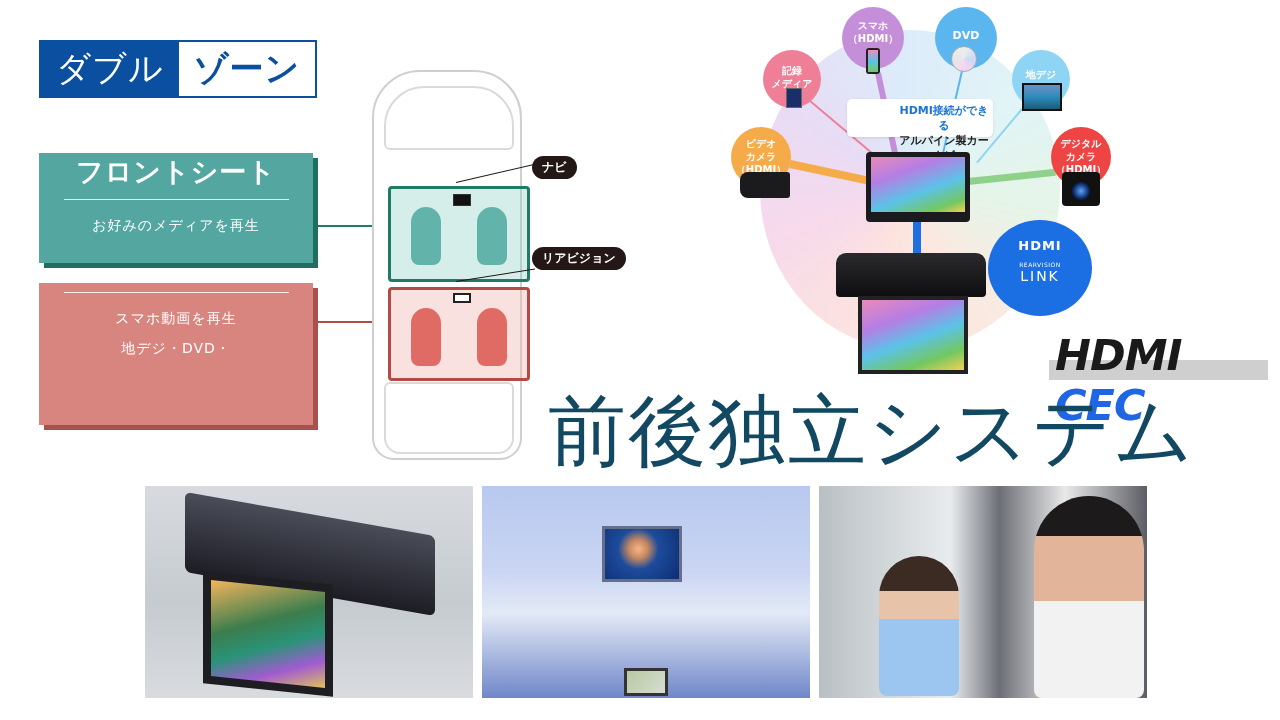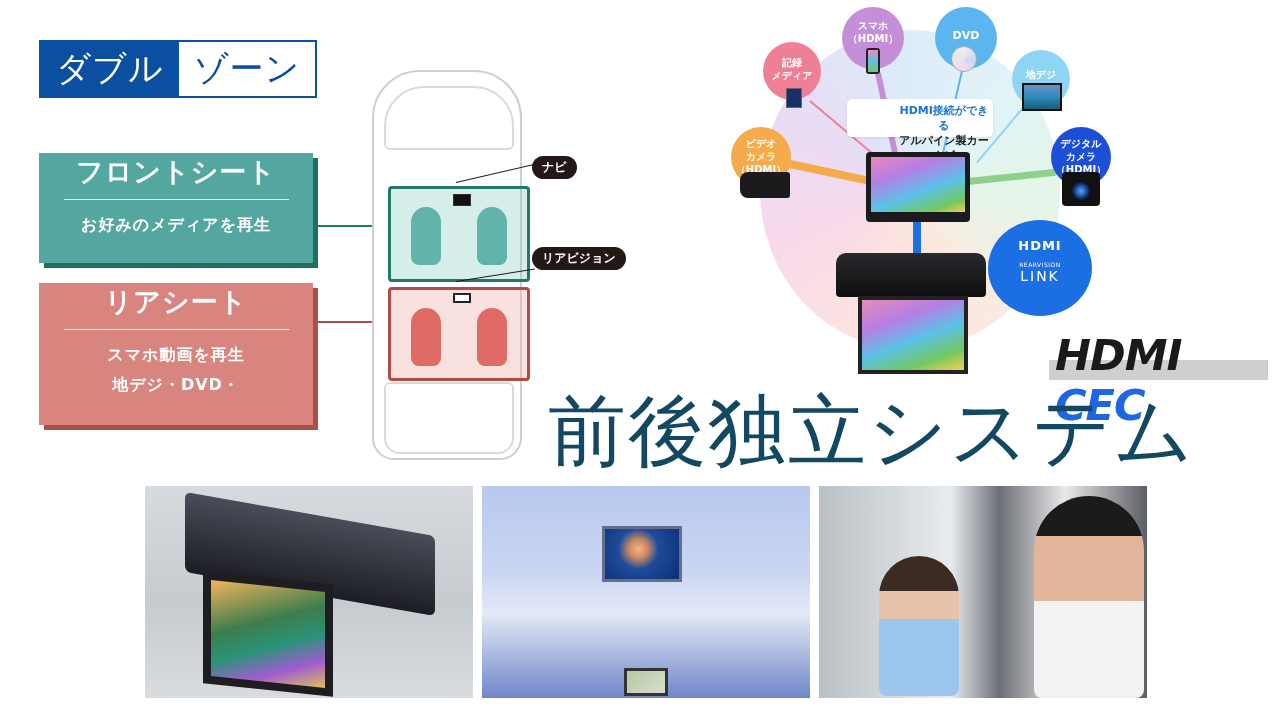--- a/index.html
+++ b/index.html
@@ -2,29 +2,29 @@
 <html><head>
 <meta charset="utf-8">
 <style>
   * { box-sizing: border-box; margin: 0; padding: 0; }
   html, body { width: 1280px; height: 720px; background: #ffffff; overflow: hidden; }
   body { position: relative; font-family: "DejaVu Sans", "Liberation Sans", sans-serif; }
 
   
   .dz-logo { position: absolute; left: 39px; top: 40px; width: 278px; height: 58px; border: 2px solid #0a4fa0; display: flex; }
   .dz-left { background: #0a4fa0; color: #fff; width: 138px; display: flex; align-items: center; justify-content: center; font-weight: normal; font-size: 34px; letter-spacing: 1px; }
-  .dz-right { background: #fff; color: #0a4fa0; flex: 1; display: flex; align-items: center; justify-content: center; font-weight: normal; font-size: 34px; letter-spacing: 1px; }
+  .dz-right { background: #fff; color: #0a4fa0; flex: 1; display: flex; align-items: center; justify-content: center; font-weight: bold; font-size: 34px; letter-spacing: 1px; }
 
   
   .seat-box { position: absolute; left: 39px; width: 274px; color: #fff; text-align: center; box-shadow: 5px 5px 0 rgba(0,0,0,0.25); }
   .seat-box.front { top: 153px; height: 110px; background: #54a6a0; box-shadow: 5px 5px 0 #1f6e60; }
   .seat-box.rear { top: 283px; height: 142px; background: #d8857f; box-shadow: 5px 5px 0 #a9514c; }
   .seat-title { font-size: 27px; font-weight: bold; padding-top: 1px; letter-spacing: 1px; }
   .seat-rule { width: 225px; height: 1px; background: rgba(255,255,255,0.85); margin: 9px auto 10px; }
-  .seat-sub { font-size: 16px; font-weight: bold; line-height: 30px; letter-spacing: 1px; }
+  .seat-sub { font-size: 14px; font-weight: normal; line-height: 30px; letter-spacing: 1px; }
   .connector { position: absolute; height: 2px; }
   .connector.front { left: 318px; top: 225px; width: 56px; background: #1f7a68; }
   .connector.rear { left: 318px; top: 321px; width: 56px; background: #b24a45; }
 
   
   .car { position: absolute; left: 360px; top: 62px; width: 270px; height: 400px; }
   .car-body { position: absolute; left: 12px; top: 8px; width: 150px; height: 390px; border: 2px solid #cfcfcf; border-radius: 48px 48px 22px 22px; background: #fff; }
   .car-body::before { content: ""; position: absolute; left: 10px; top: 14px; width: 126px; height: 60px; border: 2px solid #dadada; border-radius: 40px 40px 6px 6px; }
   .car-body::after { content: ""; position: absolute; left: 10px; top: 310px; width: 126px; height: 68px; border: 2px solid #dadada; border-radius: 6px 6px 16px 16px; }
   .zone { position: absolute; left: 14px; width: 142px; border-radius: 4px; }
@@ -38,26 +38,26 @@
   .screen-rear { position: absolute; left: 62px; top: 3px; width: 18px; height: 10px; border: 2px solid #222; background: #fff; }
   .callout { position: absolute; background: #231815; color: #fff; font-size: 12px; font-weight: bold; border-radius: 12px; padding: 3px 10px; white-space: nowrap; }
   .callout.navi { left: 172px; top: 94px; }
   .callout.rearvision { left: 172px; top: 185px; }
   .callout-line { position: absolute; height: 1px; background: #231815; transform-origin: left center; }
 
   
   .wheel { position: absolute; left: 760px; top: 30px; width: 300px; height: 320px; border-radius: 50%;
     background: conic-gradient(from 200deg, #fbdcd7, #f5d0e6, #e2d3f2, #d4e6f8, #d9f1f5, #dff2e2, #f9e4d9, #fbdcd7); opacity: 0.8; }
   .bubble { position: absolute; border-radius: 50%; color: #fff; font-size: 10px; font-weight: bold; text-align: center; line-height: 13px; display: flex; flex-direction: column; align-items: center; justify-content: flex-start; padding-top: 14px; }
-  .bubble.record { left: 763px; top: 42px; width: 58px; height: 58px; background: #ef7f97; }
+  .bubble.record { left: 763px; top: 50px; width: 58px; height: 58px; background: #ef7f97; }
   .bubble.phone { left: 842px; top: 7px; width: 62px; height: 62px; background: #c58ed9; padding-top: 12px; }
   .bubble.dvd { left: 935px; top: 7px; width: 62px; height: 62px; background: #5bb6ef; padding-top: 22px; font-size: 11px; }
   .bubble.tv { left: 1012px; top: 50px; width: 58px; height: 58px; background: #8dd4f5; padding-top: 18px; }
   .bubble.video { left: 731px; top: 127px; width: 60px; height: 60px; background: #f6ab4b; padding-top: 10px; }
-  .bubble.dcam { left: 1051px; top: 127px; width: 60px; height: 60px; background: #1d4ed8; padding-top: 10px; }
+  .bubble.dcam { left: 1051px; top: 127px; width: 60px; height: 60px; background: #ef4444; padding-top: 10px; }
   .spoke { position: absolute; transform-origin: left center; }
   .nav-unit { position: absolute; left: 866px; top: 152px; width: 104px; height: 70px; background: #1b1b1f; border-radius: 4px; padding: 5px 5px 10px; }
   .nav-unit .lcd { width: 100%; height: 100%; background: linear-gradient(160deg, #e98ab9 0%, #b57ee4 30%, #5cc2e8 60%, #73c860 85%, #f3d056 100%); }
   .nav-label { position: absolute; left: 847px; top: 99px; width: 146px; height: 38px; background: #fff; border-radius: 5px; text-align: center; font-size: 11px; font-weight: bold; padding-top: 4px; line-height: 15px; box-shadow: 0 1px 3px rgba(0,0,0,0.1); padding-left: 48px; }
   .nav-label .l1 { color: #1a73d6; } .nav-label .l2 { color: #222; }
   .drop-link { position: absolute; left: 913px; top: 222px; width: 8px; height: 36px; background: #1f6fe0; }
   .roof-unit { position: absolute; left: 836px; top: 253px; width: 150px; height: 44px; background: linear-gradient(#2a2a2e, #0e0e10); border-radius: 10px 10px 4px 4px; }
   .roof-screen { position: absolute; left: 858px; top: 296px; width: 110px; height: 78px; background: #222; padding: 4px; }
   .roof-screen .lcd { width: 100%; height: 100%; background: linear-gradient(160deg, #e98ab9 0%, #b57ee4 30%, #5cc2e8 55%, #73c860 80%, #f3d056 100%); }
   .hdmi-badge { position: absolute; left: 988px; top: 220px; width: 104px; height: 96px; border-radius: 50%; background: #1c6fe3; color: #fff; text-align: center; }
@@ -105,21 +105,20 @@
 </div>
 
 <div class="seat-box front">
   <div class="seat-title">フロントシート</div>
   <div class="seat-rule"></div>
   <div class="seat-sub">お好みのメディアを再生</div>
 </div>
 <div class="connector front"></div>
 
 <div class="seat-box rear">
-  <div class="seat-title">リアシート</div>
   <div class="seat-rule"></div>
   <div class="seat-sub">スマホ動画を再生</div>
   <div class="seat-sub">地デジ・DVD・</div>
 </div>
 <div class="connector rear"></div>
 
 <div class="car">
   <div class="car-body">
     <div class="zone front">
       <div class="screen-nav"></div>

